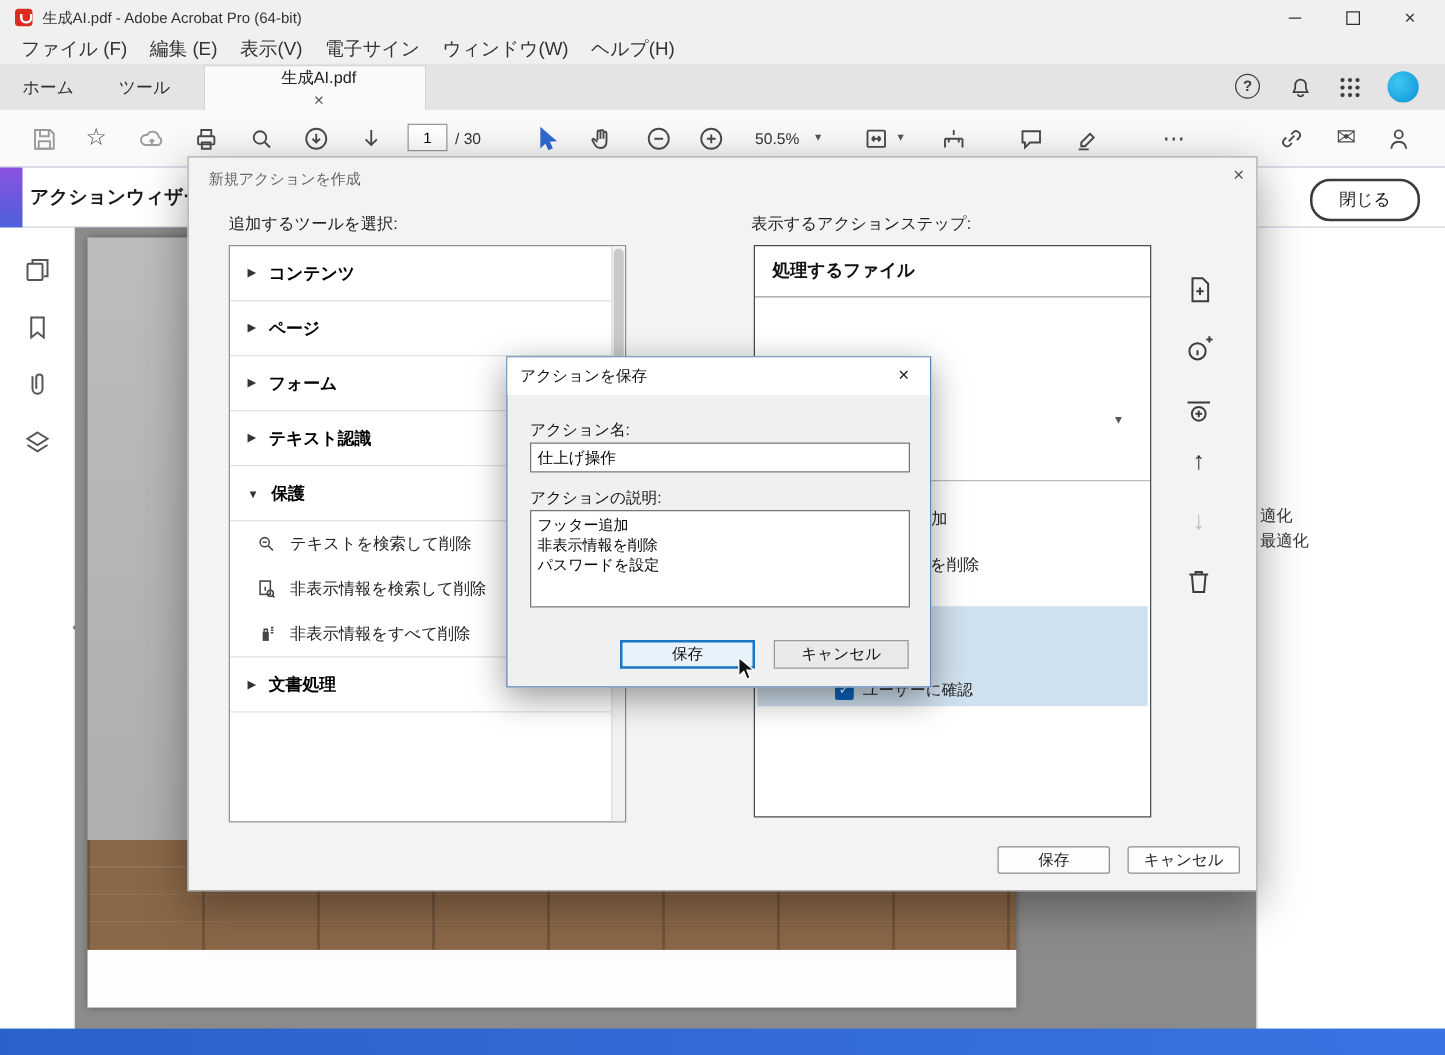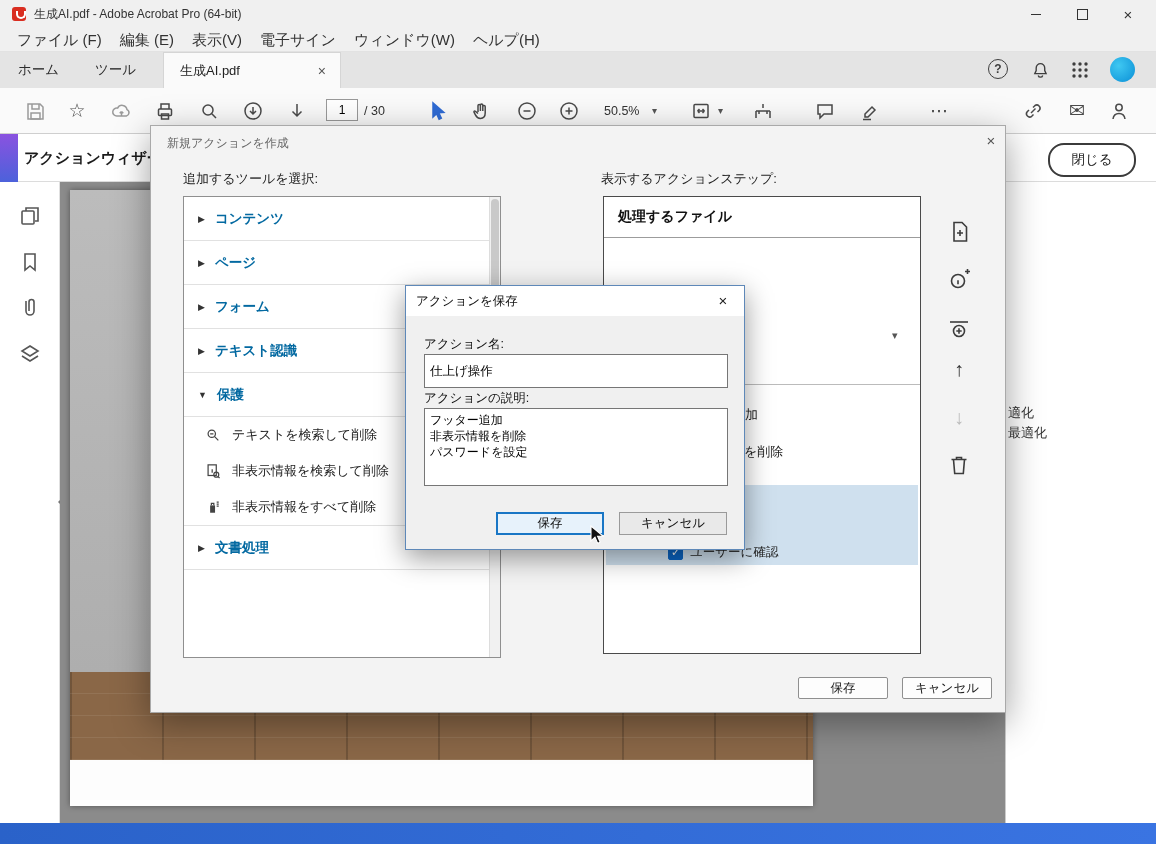--- a/index.html
+++ b/index.html
@@ -21,21 +21,21 @@
   .close-glyph{font-size:15px;color:#333;line-height:1;}
 
   .menubar{left:0;top:28px;width:1156px;height:24px;background:#f0f0f0;border-bottom:1px solid #e2e2e2;
     display:flex;align-items:center;padding-left:8px;box-sizing:border-box;}
   .menu-item{font-size:15px;color:#333;padding:0 9px;line-height:24px;}
 
   .tabbar{left:0;top:52px;width:1156px;height:36px;background:#e4e4e4;}
   .tab-text{top:0;height:36px;line-height:36px;font-size:13.5px;color:#2d2d2d;}
   .tab-home{left:18px;} .tab-tools{left:95px;}
   .doc-tab{left:163px;top:0;width:178px;height:36px;background:#fafafa;border:1px solid #d5d5d5;border-bottom:none;
-    box-sizing:border-box;display:flex;align-items:center;padding:0 10px 0 16px;}
+    box-sizing:border-box;display:flex;align-items:center;padding:0 10px 0 16px;flex-direction:column;}
   .doc-tab-label{font-size:13px;color:#222;flex:1;}
   .doc-tab-close{font-size:14px;color:#555;padding:0 4px;}
   .tb-right-icon{top:7px;width:22px;height:22px;color:#3e3e3e;}
   .help-circle{width:18px;height:18px;border:1.5px solid #3e3e3e;border-radius:50%;
     display:flex;align-items:center;justify-content:center;font-size:12px;font-weight:bold;color:#3e3e3e;}
   .avatar{left:1110px;top:5px;width:25px;height:25px;border-radius:50%;
     background:radial-gradient(circle at 35% 35%,#3fc8f2,#0b8fd6);}
 
   
   .toolbar{left:0;top:88px;width:1156px;height:46px;background:#fafafa;border-bottom:1px solid #cfcfcf;box-sizing:border-box;}
@@ -83,21 +83,21 @@
   .dlg-title{left:16px;top:9px;font-size:12px;color:#666;}
   .dlg-close{left:830px;top:5px;width:20px;height:20px;text-align:center;line-height:20px;font-size:15px;color:#555;}
   .sec-label{top:44px;font-size:13px;color:#222;}
   .toolbox{left:32px;top:70px;width:318px;height:462px;background:#fff;border:1px solid #8f8f8f;
     box-sizing:border-box;overflow:hidden;}
   .tb-scroll{right:0;top:0;width:11px;height:460px;background:#f1f1f1;border-left:1px solid #ddd;box-sizing:border-box;}
   .tb-thumb{left:1px;top:2px;width:8px;height:91px;background:#c9c9c9;border-radius:4px;}
   .acc-row{position:relative;height:44px;border-bottom:1px solid #e1e1e1;display:flex;align-items:center;
     padding-left:14px;gap:10px;width:calc(100% - 11px);box-sizing:border-box;}
   .acc-arrow{font-size:9px;color:#333;}
-  .acc-label{font-size:13.5px;font-weight:bold;color:#0369a1;}
+  .acc-label{font-size:13.5px;font-weight:bold;color:#000000;}
   .tools-wrap{border-bottom:1px solid #e1e1e1;width:calc(100% - 11px);}
   .tool-row{position:relative;height:36px;display:flex;align-items:center;padding-left:20px;gap:10px;box-sizing:border-box;}
   .tool-label{font-size:13px;color:#222;}
   .tool-row.hl .tool-label{color:#1565ad;}
   .tool-ic{width:18px;height:18px;color:#444;}
   .tool-ic svg{stroke:currentColor;fill:none;stroke-width:1.5;}
   .tool-row.hl .tool-ic{color:#1565ad;}
 
   .steps-panel{left:452px;top:70px;width:318px;height:458px;background:#fff;border:1px solid #4a4a4a;
     box-sizing:border-box;overflow:hidden;}
@@ -129,21 +129,21 @@
   .d1-cancel{left:751px;top:551px;width:90px;}
 
   
   .dlg-save{left:405px;top:285px;width:340px;height:265px;background:#f0f0f0;border:1px solid #5e88b8;
     box-shadow:0 8px 26px rgba(0,0,0,.4);box-sizing:border-box;padding-left:24px;}
   .d2-titlebar{left:0;top:0;width:338px;height:30px;background:#fff;}
   .d2-title{left:10px;top:0;height:30px;line-height:30px;font-size:12.5px;color:#111;}
   .d2-close{left:304px;top:4px;width:26px;height:22px;text-align:center;line-height:22px;font-size:15px;color:#222;}
   .d2-label{left:18px;font-size:12.5px;color:#111;}
   .lbl-name{top:50px;} .lbl-desc{top:104px;}
-  .d2-input{left:18px;top:68px;width:304px;height:34px;border:1px solid #767676;background:#fff;
+  .d2-input{left:18px;top:68px;width:304px;height:24px;border:1px solid #767676;background:#fff;
     font-size:12.5px;font-family:inherit;padding:0 5px;box-sizing:border-box;}
   .d2-textarea{left:18px;top:122px;width:304px;height:78px;border:1px solid #767676;background:#fff;
     font-size:12px;font-family:inherit;line-height:1.35;padding:3px 5px;box-sizing:border-box;resize:none;}
   .d2-btn{top:226px;width:108px;height:23px;font-size:12.5px;display:flex;align-items:center;justify-content:center;box-sizing:border-box;}
   .d2-save{left:90px;background:#e7f2fb;border:2px solid #1976c5;color:#111;}
   .d2-cancel{left:213px;background:#e9e9e9;border:1px solid #9a9a9a;color:#111;}
 
   .cursor{left:586px;top:524px;width:22px;height:22px;}
 </style>
 </head>

